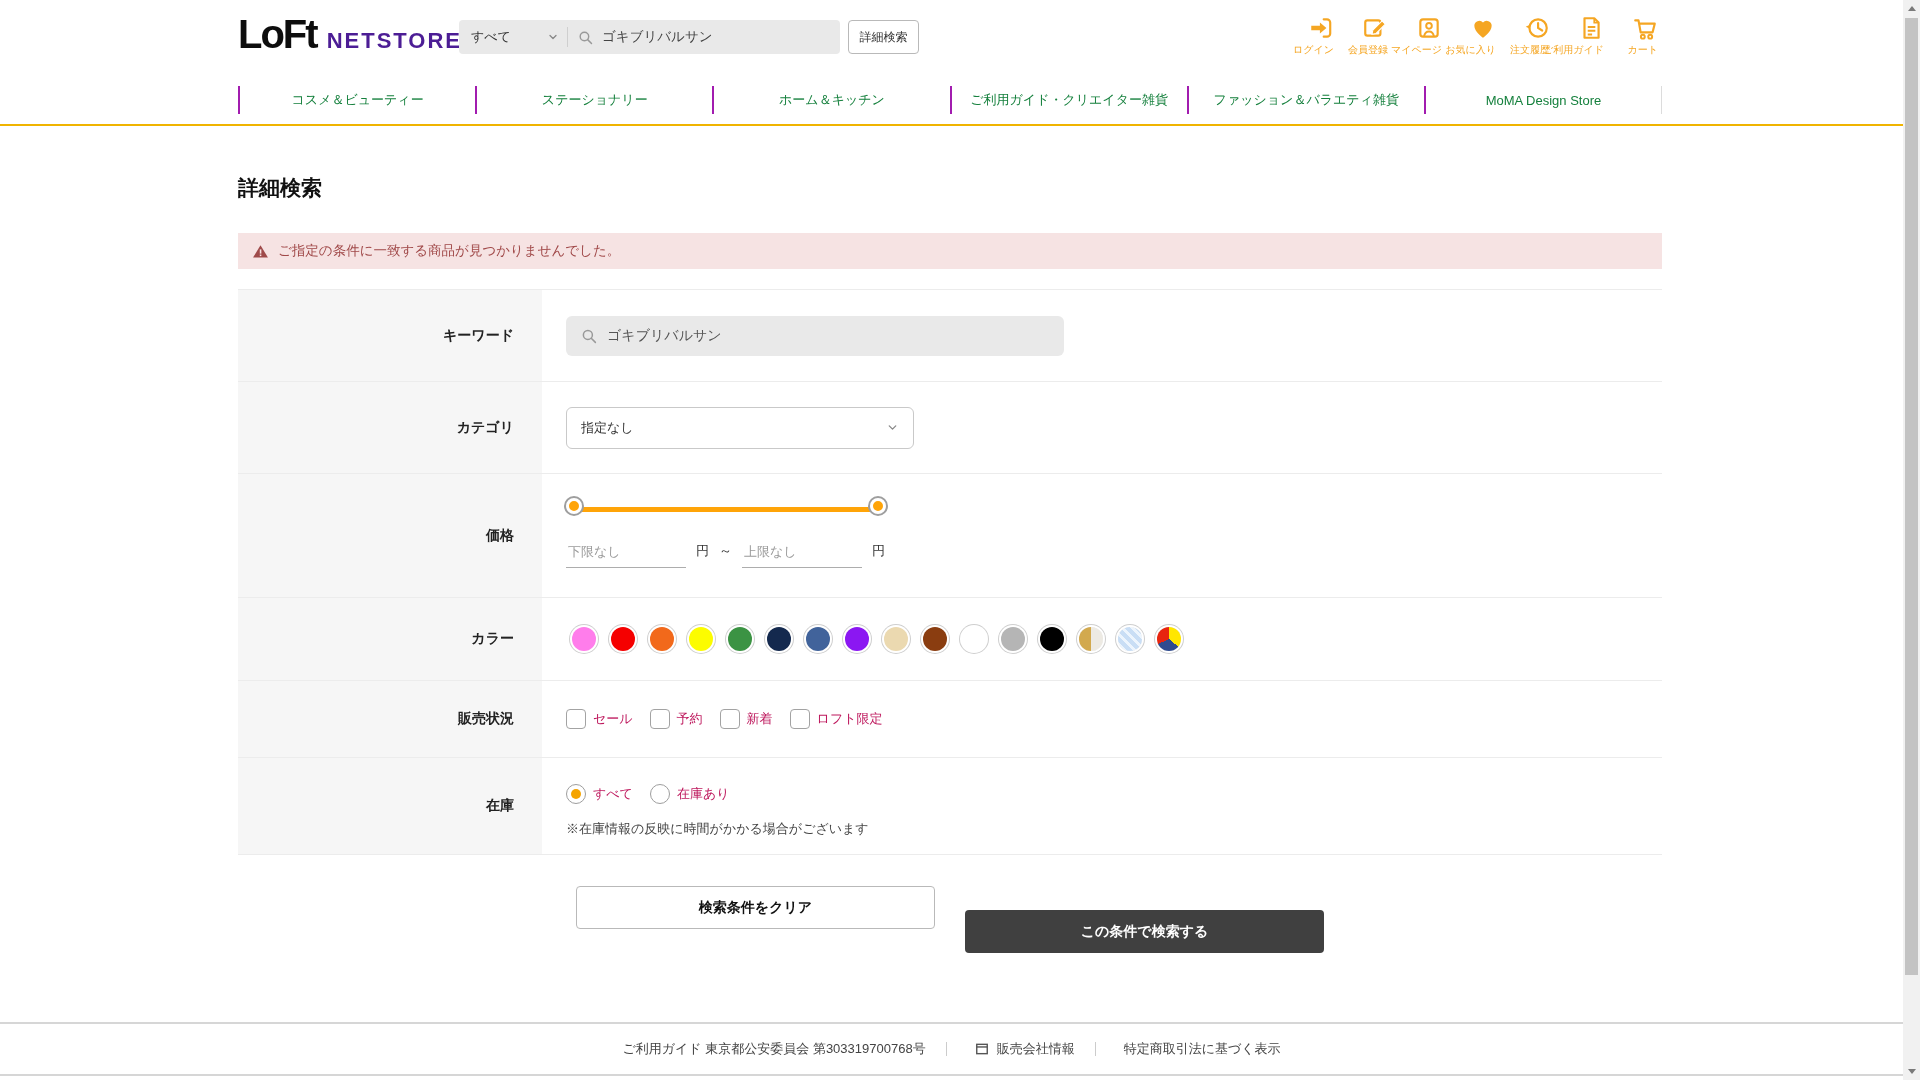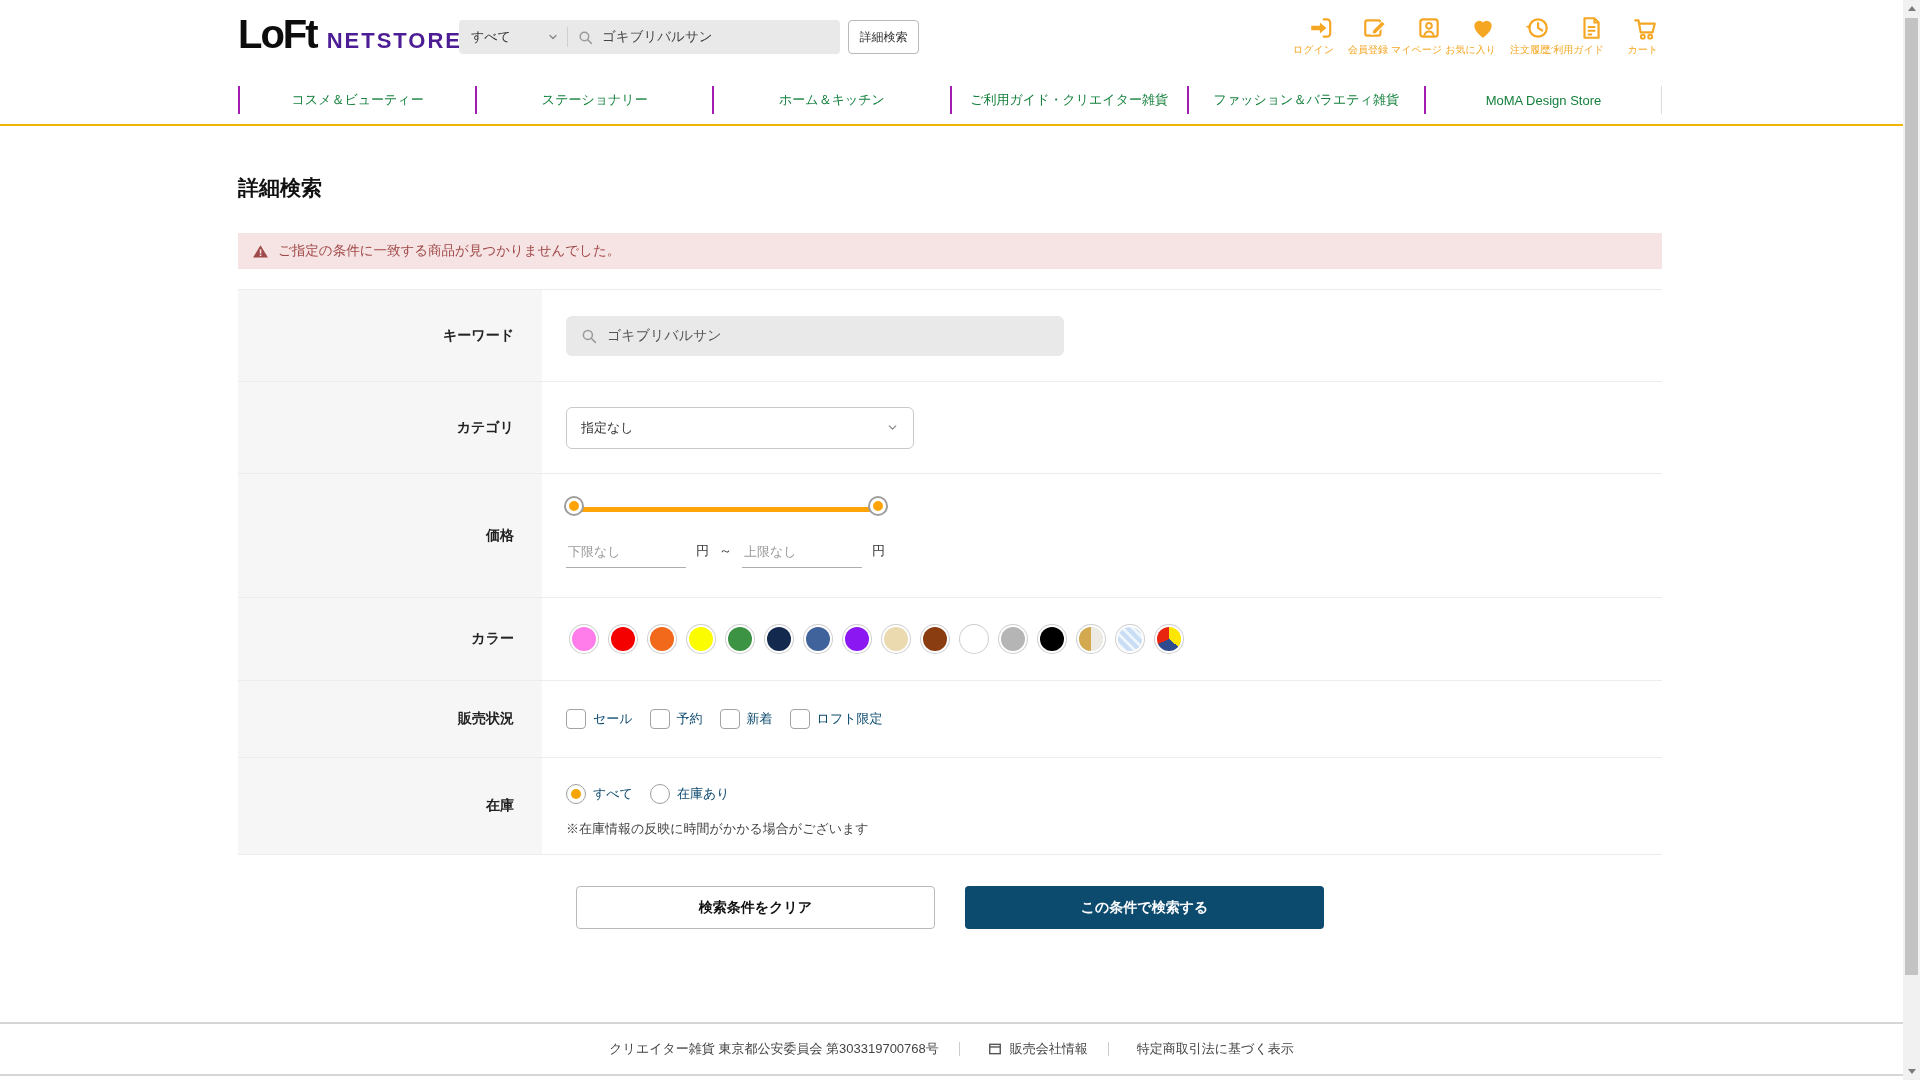--- a/index.html
+++ b/index.html
@@ -69,21 +69,21 @@
   .price-input::placeholder { color:#9A9A9A; }
   .price-unit,.price-sep { padding-bottom:8px; }
 
   .swatch-row { gap:15px; padding-left:30px !important; }
   .swatch { width:24px; height:24px; border-radius:50%; box-shadow:0 0 0 2px #fff,0 0 0 3px #CFCFCF; cursor:pointer; flex:0 0 auto; }
   .swatch-gold-silver { background:linear-gradient(90deg,#D2A94E 0 50%,#EDEAE3 50% 100%) !important; }
   .swatch-clear { background:repeating-linear-gradient(45deg,#C9DEF5 0 4px,#EDF5FD 4px 7px) !important; }
   .swatch-multicolor { background:conic-gradient(#FFE600 0 130deg,#2F4B8F 130deg 245deg,#E8250F 245deg 360deg) !important; }
 
   .opts-row { gap:17px; }
-  .check-opt,.radio-opt { display:flex; align-items:center; gap:7px; font-size:13px; color:#0c4a6e; cursor:pointer; }
+  .check-opt,.radio-opt { display:flex; align-items:center; gap:7px; font-size:13px; color:#be185d; cursor:pointer; }
   .checkbox { width:20px; height:20px; background:#fff; border:1px solid #A3A3A3; border-radius:4px; flex:0 0 auto; }
   .stock-wrap { padding-top:26px; }
   .radio-line { display:flex; gap:17px; }
   .radio { width:20px; height:20px; background:#fff; border:1px solid #9E9E9E; border-radius:50%; position:relative; flex:0 0 auto; }
   .radio.checked::after { content:''; position:absolute; inset:4px; border-radius:50%; background:#F5A400; }
   .stock-note { margin-top:16px; font-size:13px; color:#444; }
 
   .actions { position:absolute; top:886px; left:238px; width:1424px; display:flex; justify-content:center; gap:30px; }
   .actions button { width:359px; height:43px; border-radius:4px; font-size:14px; font-weight:700; cursor:pointer; font-family:inherit; }
   .btn-clear { background:#fff; border:1px solid #B9B9B9; color:#111; }
@@ -367,28 +367,28 @@
             </div>
           <div class="stock-note" data-interactable="false">※在庫情報の反映に時間がかかる場合がございます</div>
         </div>
       </div>
     </div>
 
   </div>
 
   <div class="actions" data-interactable="false">
     <button class="btn-clear" data-interactable="true">検索条件をクリア</button>
-    <button class="btn-search" data-interactable="true" style="background: #0c4a6e;">この条件で検索する</button>
+    <button class="btn-search" data-interactable="true" style="background: #404040; margin-top: 24px;">この条件で検索する</button>
   </div>
 
   <footer class="footer" data-interactable="false">
 
       <div class="foot-item" data-interactable="false">
 
-        <span data-interactable="false">クリエイター雑貨 東京都公安委員会 第303319700768号</span>
+        <span data-interactable="false">ご利用ガイド 東京都公安委員会 第303319700768号</span>
       </div>
 
       <div class="foot-item" data-interactable="true">
         <span class="foot-icon" data-interactable="false">
           <svg width="14" height="14" viewBox="0 0 24 24">
             <rect x="3" y="4" width="18" height="16" fill="none" stroke="#555" stroke-width="2.4"></rect>
             <path d="M3 8.5h18" stroke="#555" stroke-width="2.4"></path>
           </svg>
         </span>
         <span data-interactable="false">販売会社情報</span>

